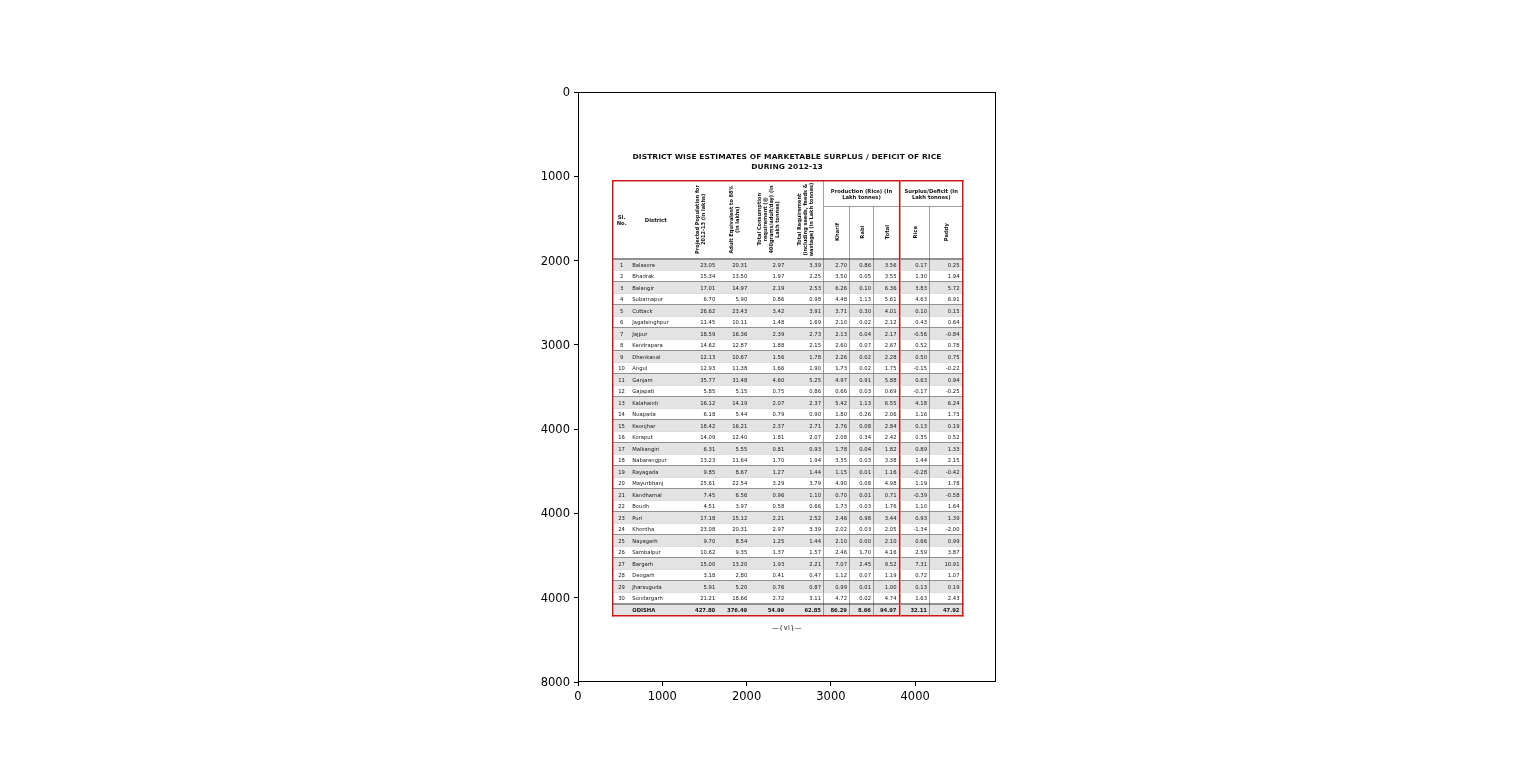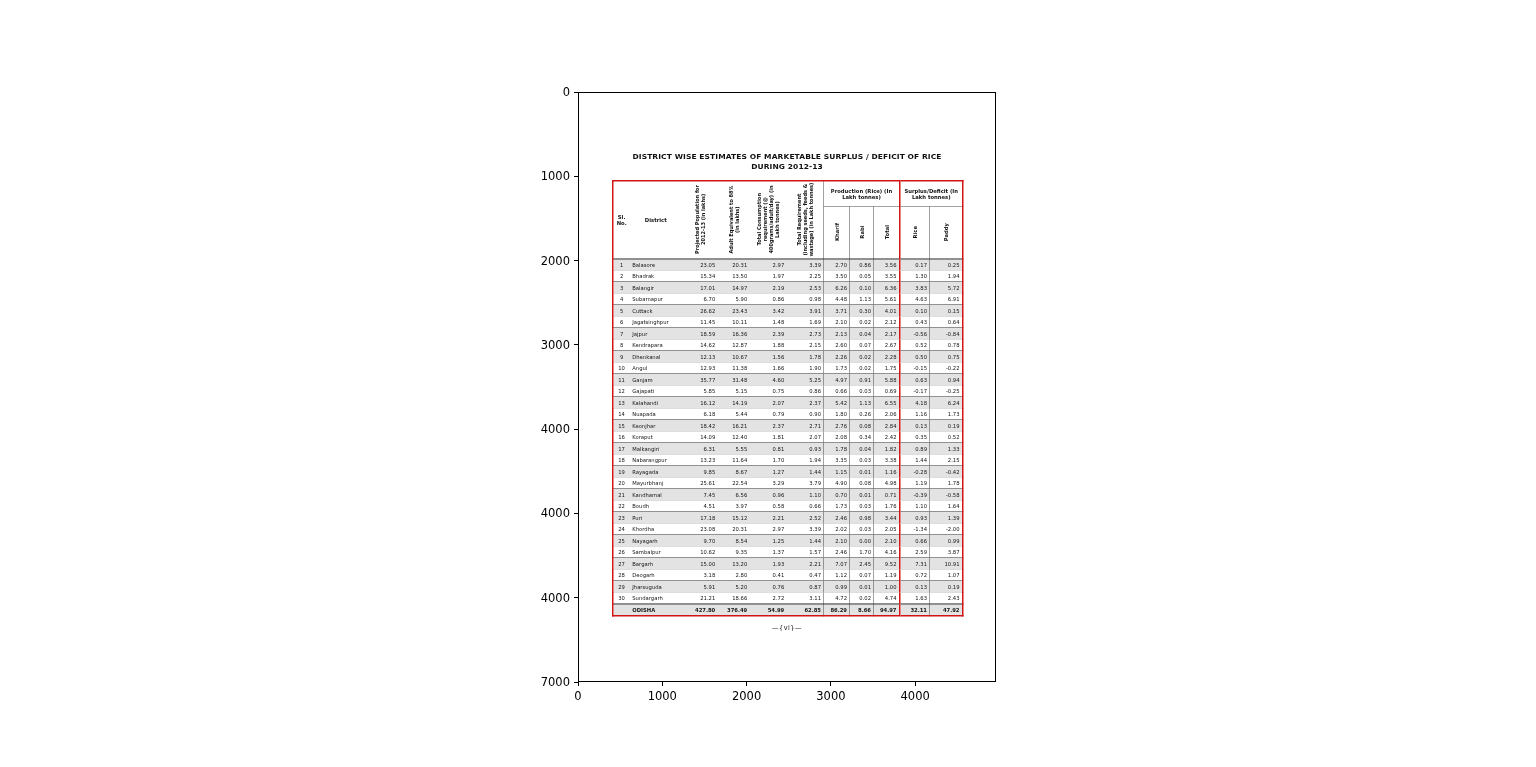--- a/index.html
+++ b/index.html
@@ -516,14 +516,14 @@
     <div class="ytick-label" style="left: 526px; top: 253.58px;">2000</div>
     <div class="tick-mark" style="left: 574px; top: 344.37px; width: 4px; height: 1px;"></div>
     <div class="ytick-label" style="left: 526px; top: 337.87px;">3000</div>
     <div class="tick-mark" style="left: 574px; top: 428.66px; width: 4px; height: 1px;"></div>
     <div class="ytick-label" style="left: 526px; top: 422.16px;">4000</div>
     <div class="tick-mark" style="left: 574px; top: 512.95px; width: 4px; height: 1px;"></div>
     <div class="ytick-label" style="left: 526px; top: 506.45px;">4000</div>
     <div class="tick-mark" style="left: 574px; top: 597.24px; width: 4px; height: 1px;"></div>
     <div class="ytick-label" style="left: 526px; top: 590.74px;">4000</div>
     <div class="tick-mark" style="left: 574px; top: 681.53px; width: 4px; height: 1px;"></div>
-    <div class="ytick-label" style="left: 526px; top: 675.03px;">7000</div>
+    <div class="ytick-label" style="left: 526px; top: 675.03px;">8000</div>
   </div>
 
 </body></html>

